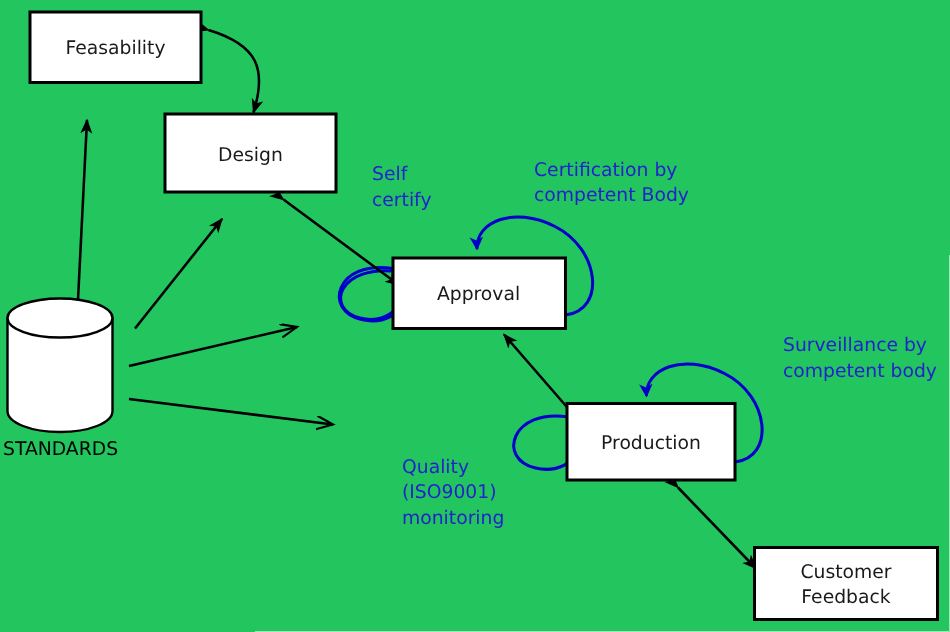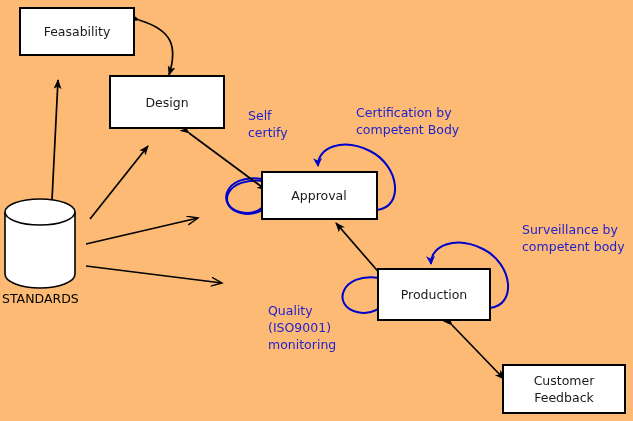--- a/index.html
+++ b/index.html
@@ -1,18 +1,18 @@
 <!DOCTYPE html>
 <html><head>
 <meta charset="utf-8">
 <style>
   html,body{margin:0;padding:0;background:#ffffff;}
   body{width:633px;height:421px;overflow:hidden;
        font-family:"DejaVu Sans","Liberation Sans",sans-serif;}
-  #diagram{position:relative;width:633px;height:421px;background:#fdba74;}
+  #diagram{position:relative;width:633px;height:421px;background:#22c55e;}
   svg{position:absolute;top:0;left:0;width:633px;height:421px;}
   .node-rect{fill:#ffffff;stroke:#000000;stroke-width:2;}
   .cyl{fill:#ffffff;stroke:#000000;stroke-width:1.6;}
   .node-label{font-family:"DejaVu Sans","Liberation Sans",sans-serif;
               font-size:12.5px;fill:#1a1a1a;text-anchor:middle;}
   .store-label{font-family:"DejaVu Sans","Liberation Sans",sans-serif;
                font-size:12.5px;fill:#000000;text-anchor:start;}
   .flow{fill:none;stroke:#000000;stroke-width:1.7;}
   .loop{fill:none;stroke:#0000cc;stroke-width:2;}
   .ann{font-family:"DejaVu Sans","Liberation Sans",sans-serif;

